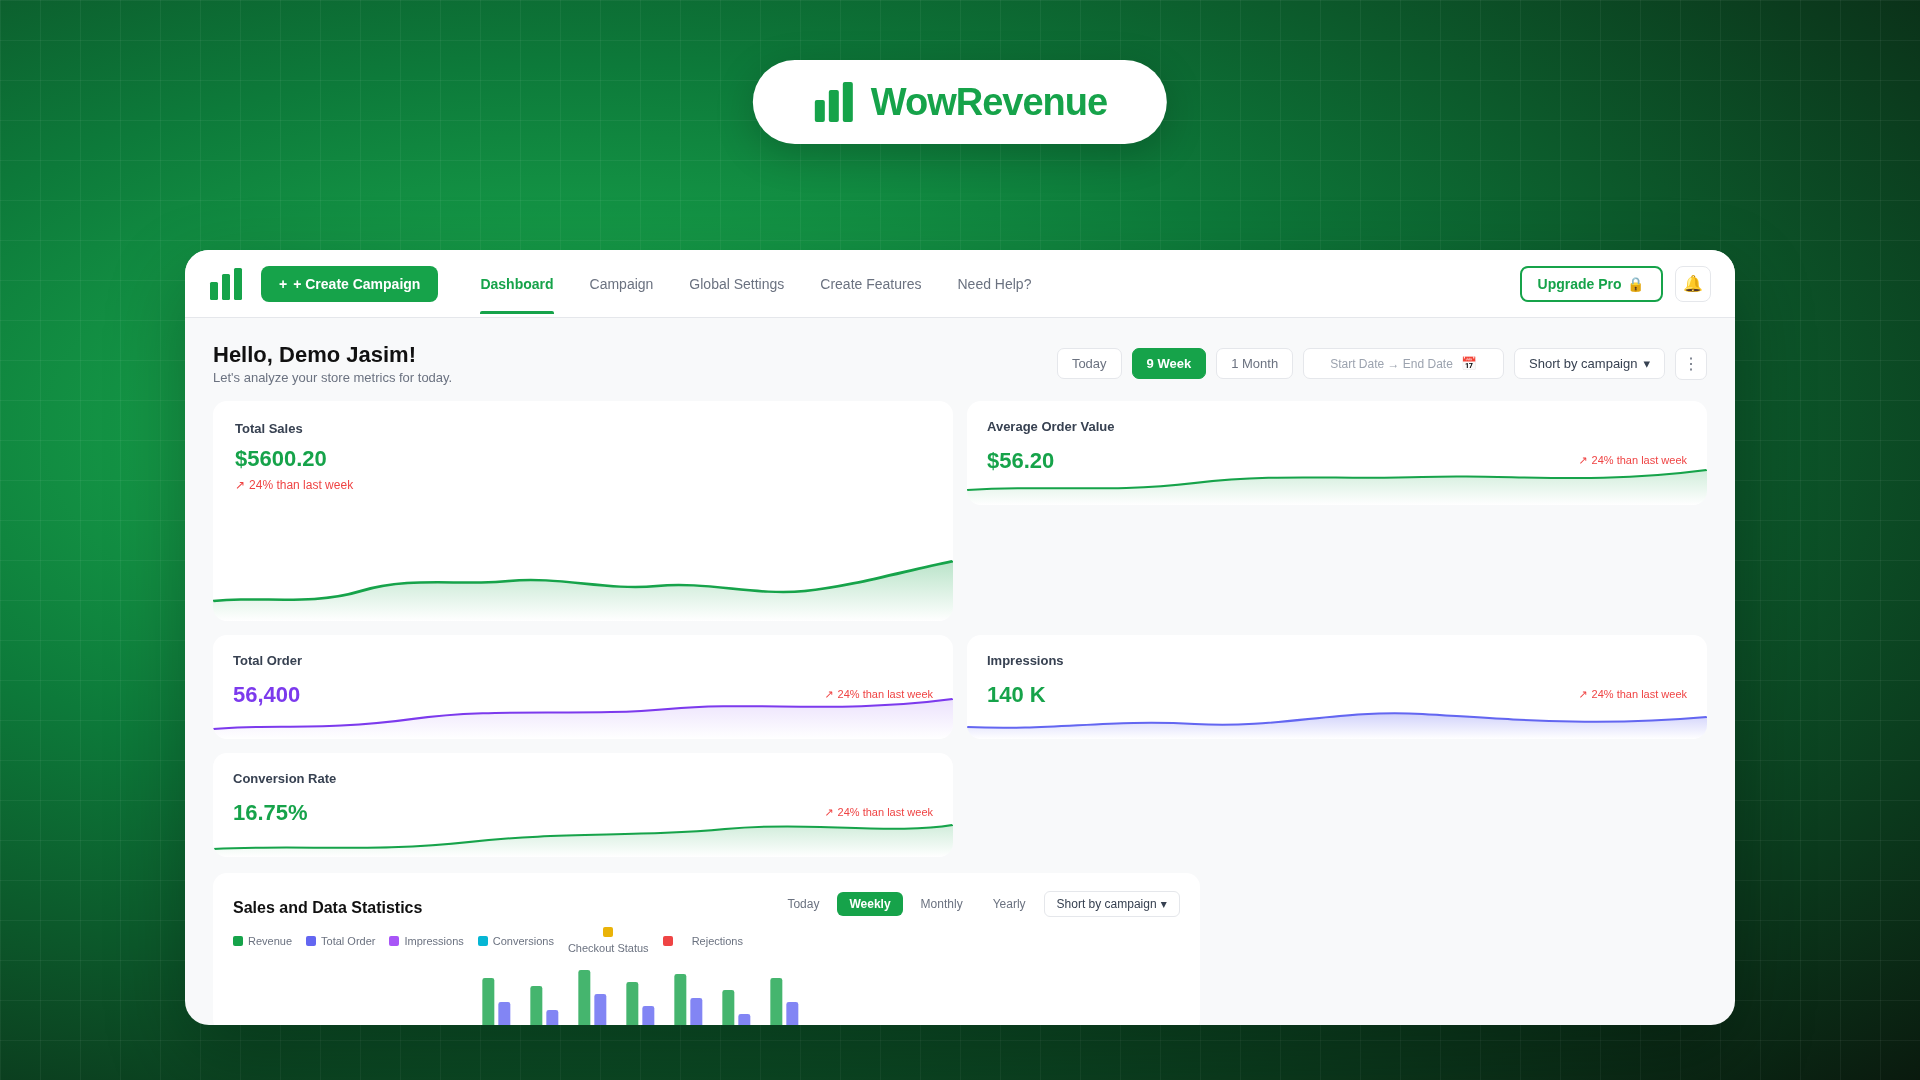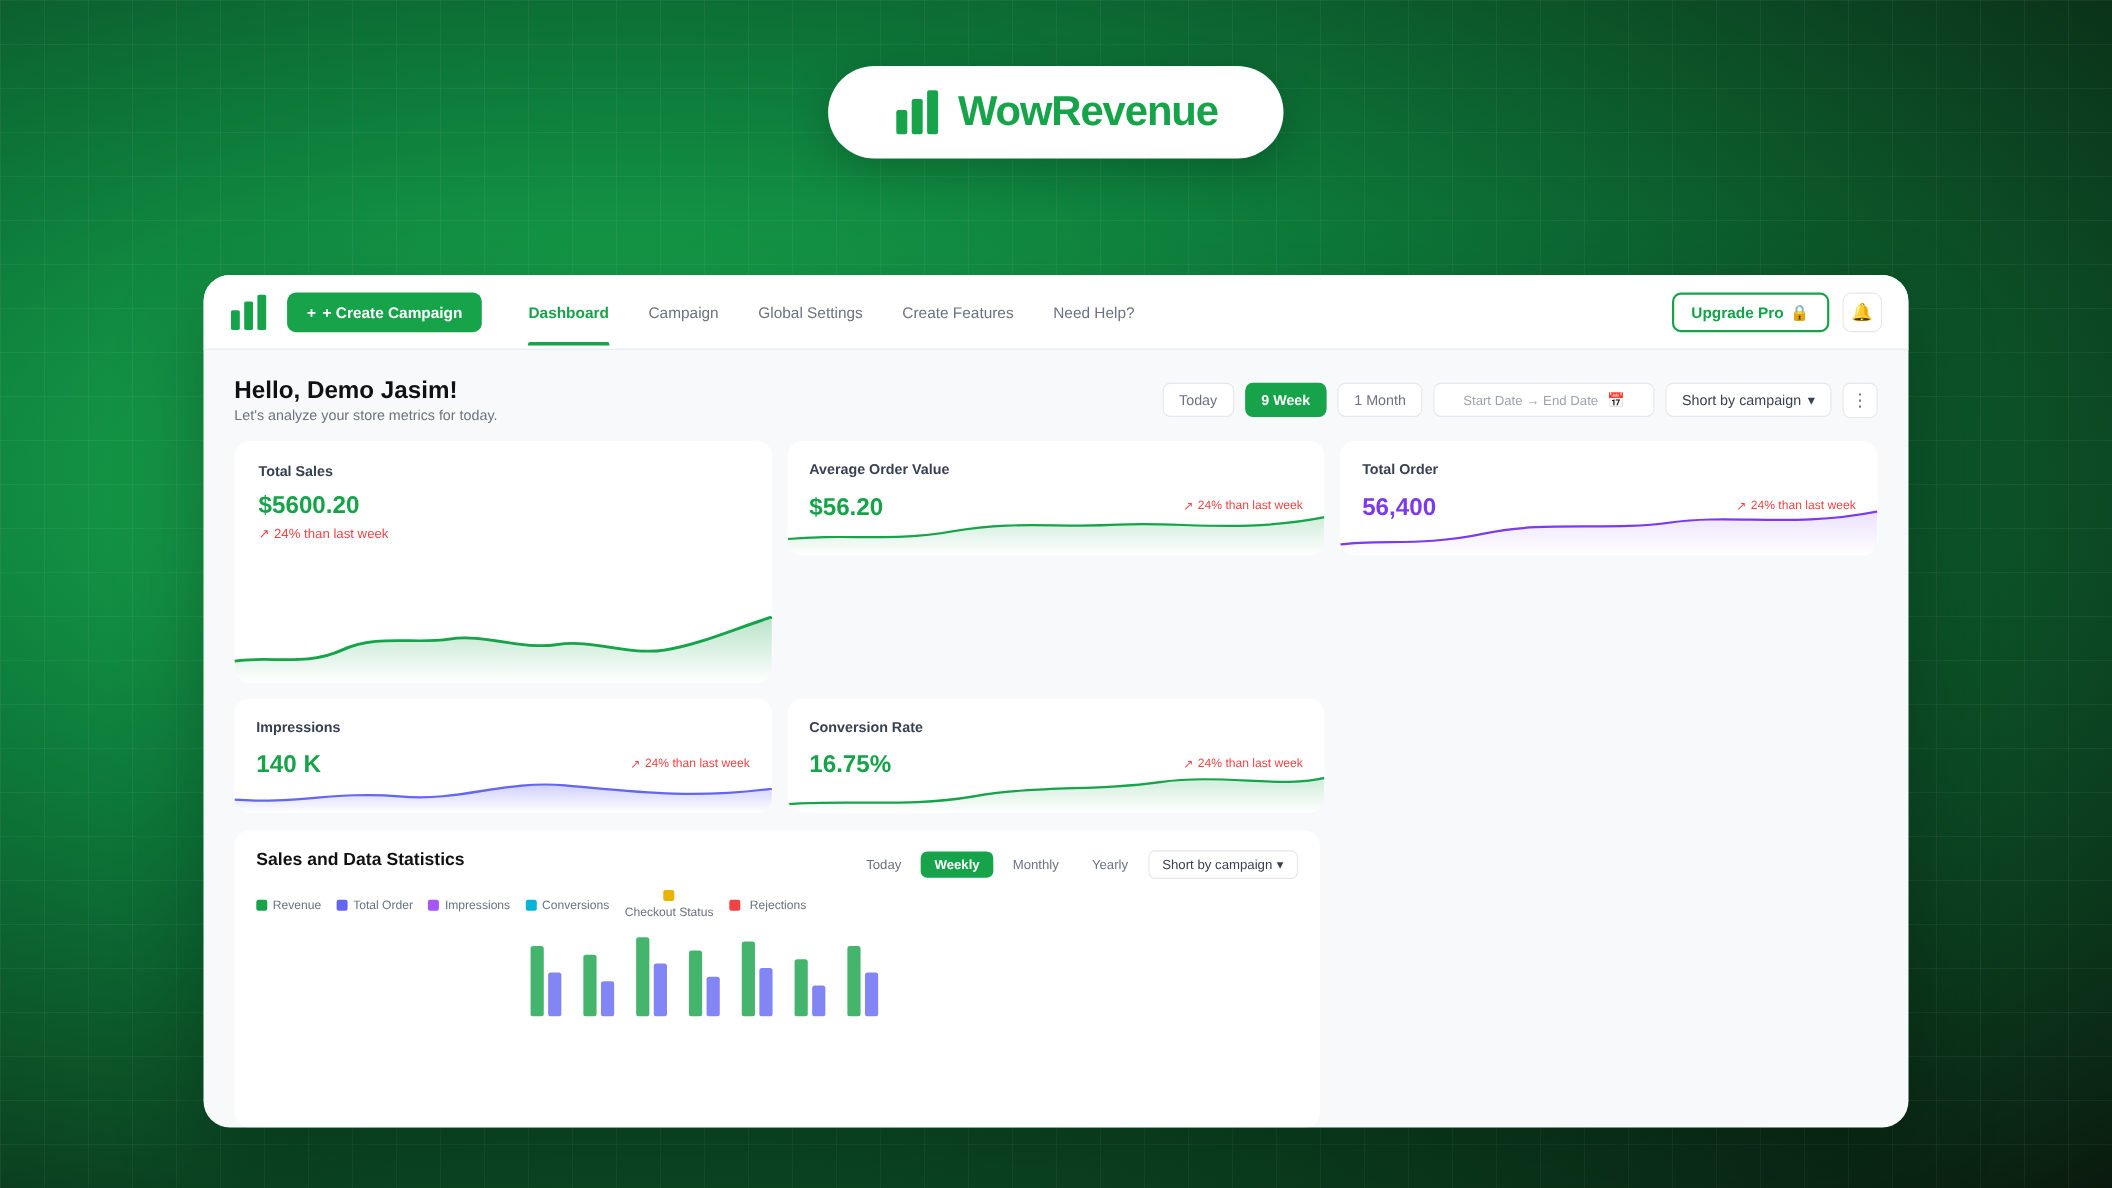--- a/index.html
+++ b/index.html
@@ -363,21 +363,21 @@
         <div class="sort-dropdown">
           <span>Short by campaign</span>
           <span>▾</span>
         </div>
         <div class="more-btn">
           <span>⋮</span>
         </div>
       </div>
     </div>
 
-    <div style="display:grid;grid-template-columns:1fr 1fr 1fr;gap:14px;flex-shrink:0;">
+    <div style="display:grid;grid-template-columns:1fr 1fr;gap:14px;flex-shrink:0;">
 
       <div style="background:white;border-radius:14px;padding:20px 22px 0;overflow:hidden;height:220px;position:relative;">
         <div class="stat-label">Total Sales</div>
         <div class="stat-value green" style="font-size:22px;margin-top:10px;">$5600.20</div>
         <div class="stat-change positive">
           <span>↗</span>
           <span>24% than last week</span>
         </div>
 
         <svg viewBox="0 0 300 80" style="position:absolute;bottom:0;left:0;right:0;width:100%;height:80px;" preserveAspectRatio="none">
@@ -473,21 +473,21 @@
           </defs>
           <path d="M0,42 C30,38 60,45 90,35 C120,25 150,30 180,22 C210,14 240,28 260,18" stroke="#16a34a" stroke-width="2" fill="none"></path>
           <path d="M0,42 C30,38 60,45 90,35 C120,25 150,30 180,22 C210,14 240,28 260,18 L260,50 L0,50 Z" fill="url(#gGreen3)"></path>
         </svg>
       </div>
     </div>
 
     <div style="display:grid;grid-template-columns:2fr 1fr;gap:14px;flex:1;min-height:160px;">
 
       <div style="background:white;border-radius:14px;padding:18px 20px 12px;overflow:hidden;">
-        <div style="display:flex;align-items:flex-start;justify-content:space-between;margin-bottom:10px;">
+        <div style="display:flex;align-items:flex-end;justify-content:space-between;margin-bottom:10px;">
           <span class="section-title">Sales and Data Statistics</span>
           <div style="display:flex;gap:6px;align-items:center;">
             <button class="time-btn">Today</button>
             <button class="time-btn active">Weekly</button>
             <button class="time-btn">Monthly</button>
             <button class="time-btn">Yearly</button>
             <button class="sort-campaign-btn">
               <span>Short by campaign</span>
               <span>▾</span>
             </button>
@@ -508,21 +508,21 @@
             <span>Impressions</span>
           </div>
           <div style="display:flex;align-items:center;gap:5px;font-size:11px;color:#6b7280;">
             <div style="width:10px;height:10px;border-radius:2px;background:#06b6d4;"></div>
             <span>Conversions</span>
           </div>
           <div style="display:flex;align-items:center;gap:5px;font-size:11px;color:#6b7280;flex-direction:column;">
             <div style="width:10px;height:10px;border-radius:2px;background:#eab308;"></div>
             <span>Checkout Status</span>
           </div>
-          <div style="display:flex;align-items:center;gap:9px;font-size:11px;color:#6b7280;">
+          <div style="display:flex;align-items:center;gap:19px;font-size:11px;color:#6b7280;">
             <div style="width:10px;height:10px;border-radius:2px;background:#ef4444;"></div>
             <span>Rejections</span>
           </div>
         </div>
         
         <svg viewBox="0 0 600 100" width="100%" height="80">
 
           <rect x="20" y="20" width="15" height="80" rx="3" fill="#16a34a" opacity="0.8"></rect>
           <rect x="80" y="30" width="15" height="70" rx="3" fill="#16a34a" opacity="0.8"></rect>
           <rect x="140" y="10" width="15" height="90" rx="3" fill="#16a34a" opacity="0.8"></rect>

